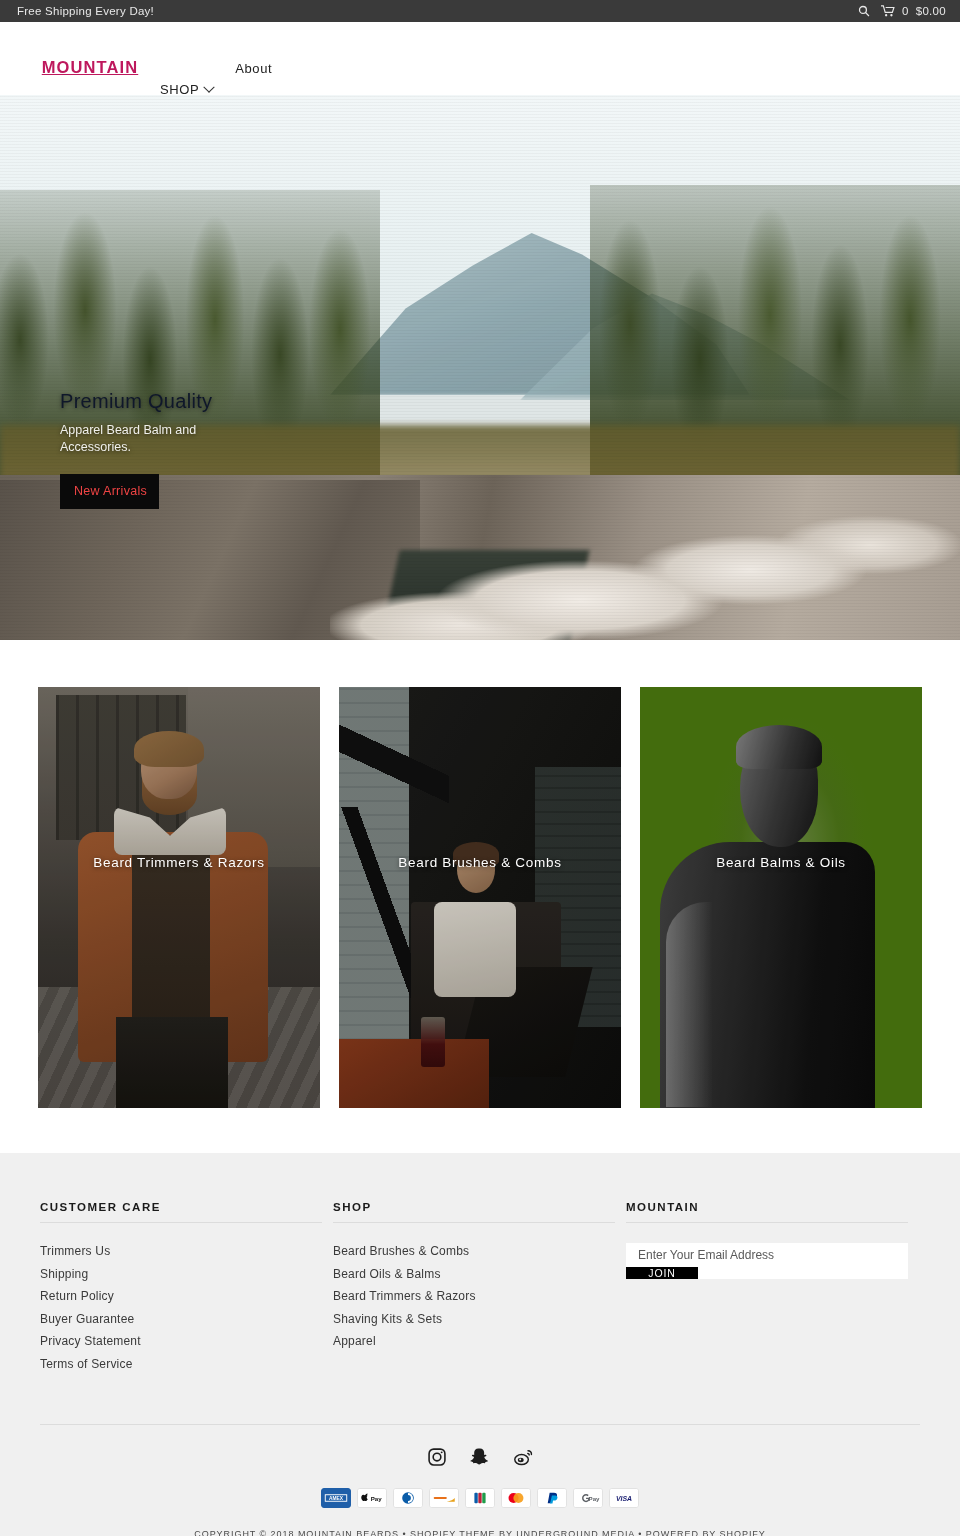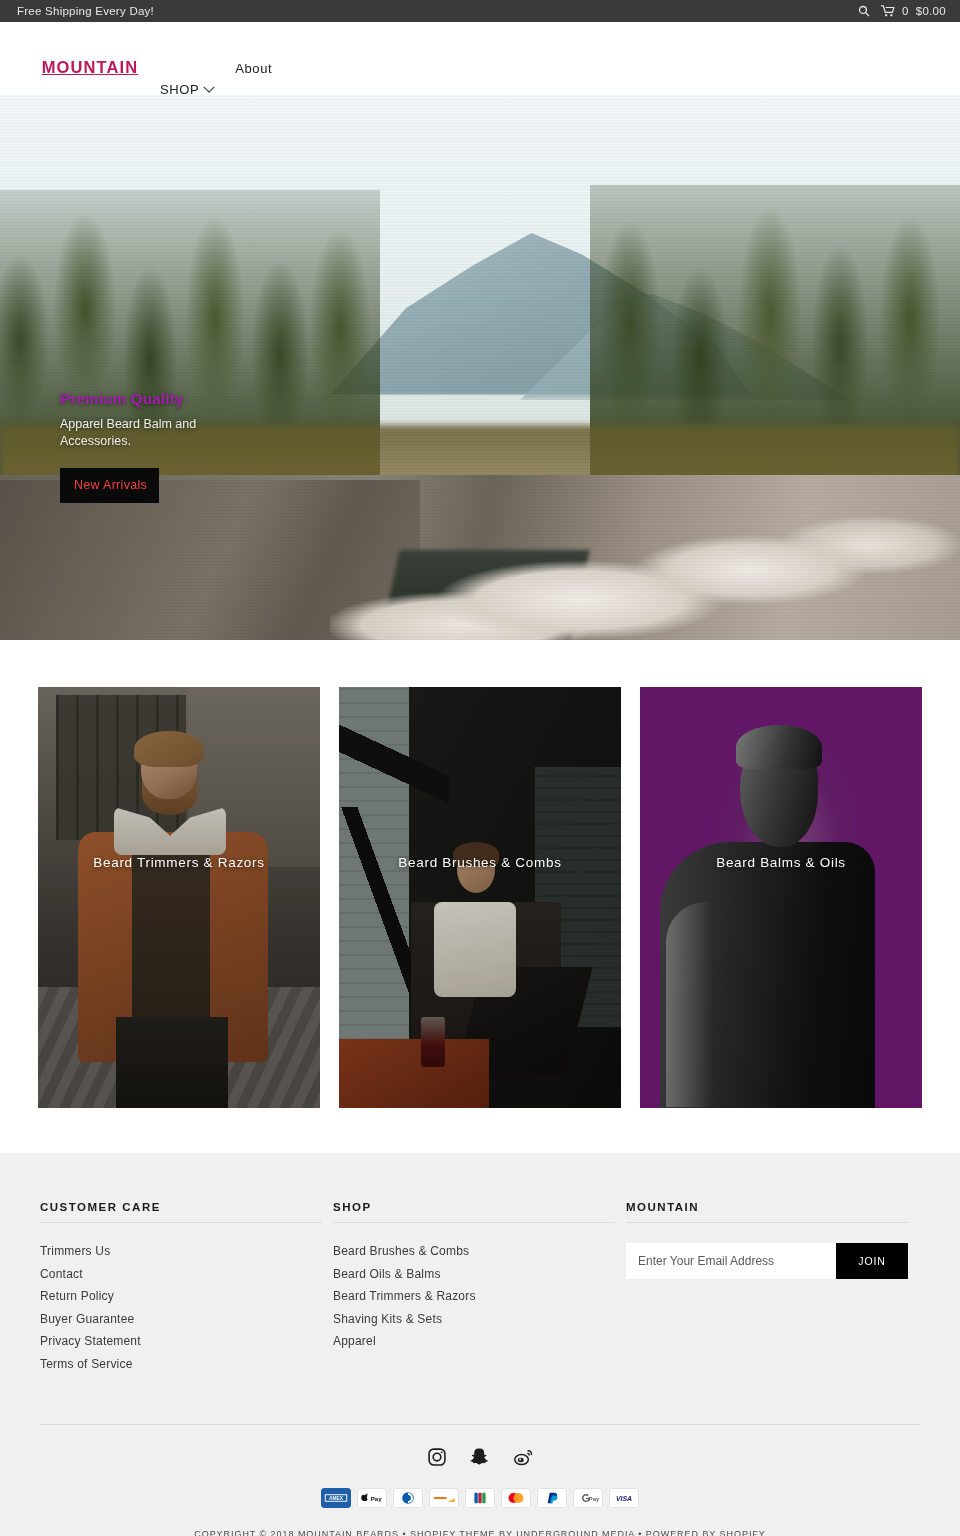--- a/index.html
+++ b/index.html
@@ -167,23 +167,23 @@
     pointer-events: none;
   }
   .hero-content {
     position: absolute;
     left: 60px;
     top: 295px;
     width: 380px;
     z-index: 5;
   }
   .hero-title {
-    font-size: 15px;
-    font-weight: bold;
-    color: #a21caf;
+    font-size: 20px;
+    font-weight: normal;
+    color: #0f172a;
     letter-spacing: .3px;
     text-shadow: 0 1px 4px rgba(0,0,0,.55);
   }
   .hero-sub {
     margin-top: 9px;
     font-size: 12.5px;
     color: #f0f0ec;
     line-height: 17px;
     width: 160px;
     text-shadow: 0 1px 4px rgba(0,0,0,.6);
@@ -276,21 +276,21 @@
     background: linear-gradient(150deg,#c19b79 0%, #8e6a4c 100%); }
   .c2 .hair2 { position:absolute; left:114px; top:155px; width:46px; height:24px; border-radius:50% 50% 20% 20%;
     background:#4a3322; }
   .c2 .legs { position:absolute; left:130px; top:280px; width:110px; height:110px;
     background: linear-gradient(150deg,#191714 0%, #0e0d0b 100%); transform: skewX(-14deg);}
   .c2 .table { position:absolute; left:0; top:352px; width:150px; height:69px;
     background: linear-gradient(150deg,#8a3a1c 0%, #5e2510 100%); }
   .c2 .glass { position:absolute; left:82px; top:330px; width:24px; height:50px; border-radius:3px;
     background: linear-gradient(180deg, rgba(200,190,170,.45) 0%, #4a1010 55%, #380c0c 100%); }
   
-  .c3 { background: #701a75; }
+  .c3 { background: #4d7c0f; }
   .c3 .glow { position:absolute; left:60px; top:30px; width:180px; height:360px;
     background: radial-gradient(ellipse 110px 170px at 50% 35%, rgba(190,190,190,.30) 0%, rgba(90,90,90,.12) 45%, transparent 75%); }
   .c3 .head3 { position:absolute; left:100px; top:45px; width:78px; height:115px; border-radius:48% 42% 46% 50%;
     background: linear-gradient(105deg,#6e6e6e 0%, #3b3b3b 52%, #151515 100%); }
   .c3 .hair3 { position:absolute; left:96px; top:38px; width:86px; height:44px; border-radius:50% 50% 18% 18%;
     background: linear-gradient(105deg,#8a8a8a 0%, #3a3a3a 60%, #141414 100%); }
   .c3 .shoulder { position:absolute; left:20px; top:155px; width:215px; height:270px; border-radius:70px 30px 0 0;
     background: linear-gradient(95deg,#444 0%, #2a2a2a 35%, #121212 70%, #0b0b0b 100%); }
   .c3 .rim { position:absolute; left:26px; top:215px; width:46px; height:205px; border-radius:40px 0 0 0;
     background: linear-gradient(90deg, rgba(175,175,175,.55) 0%, rgba(60,60,60,.1) 100%); }
@@ -325,20 +325,21 @@
     text-decoration: none;
     letter-spacing: .2px;
     line-height: 16px;
   }
   .signup {
     margin-top: 20px;
     display: flex;
     width: 282px;
     height: 36px;
     background: #ffffff;
+    flex-direction: column;
   }
   .signup input {
     flex: 1;
     border: none;
     outline: none;
     background: #fff;
     padding: 0 12px;
     font-size: 12px;
     color: #444;
     font-family: "Liberation Sans", sans-serif;
@@ -498,21 +499,21 @@
 
 </section>
 
 <footer class="footer">
   <div class="footer-top">
 
     <div class="fcol">
       <div class="fcol-title">CUSTOMER CARE</div>
       <ul class="flist">
         <li><a href="#">Trimmers Us</a></li>
-        <li><a href="#">Contact</a></li>
+        <li><a href="#">Shipping</a></li>
         <li><a href="#">Return Policy</a></li>
         <li><a href="#">Buyer Guarantee</a></li>
         <li><a href="#">Privacy Statement</a></li>
         <li><a href="#">Terms of Service</a></li>
       </ul>
     </div>
 
     <div class="fcol">
       <div class="fcol-title">SHOP</div>
       <ul class="flist">

